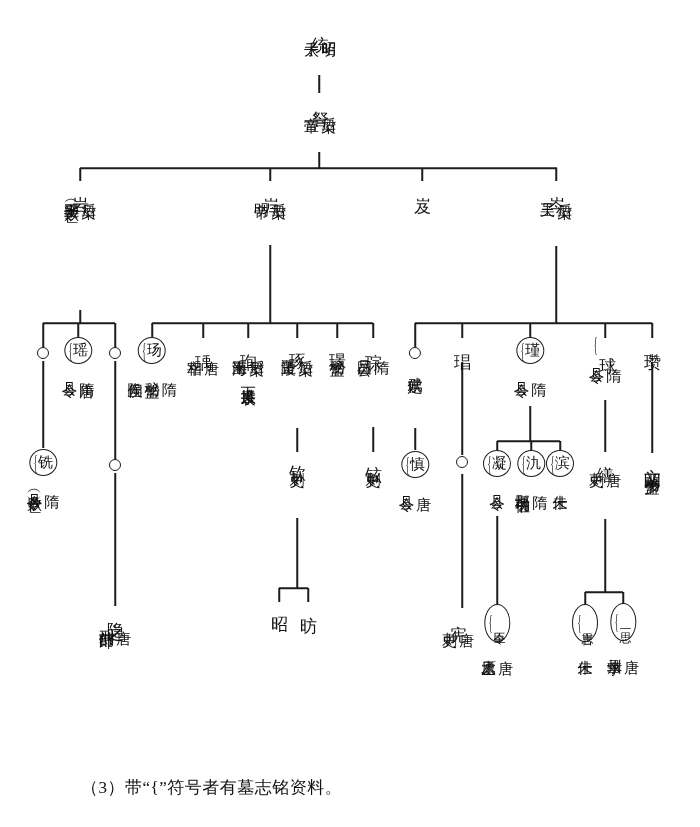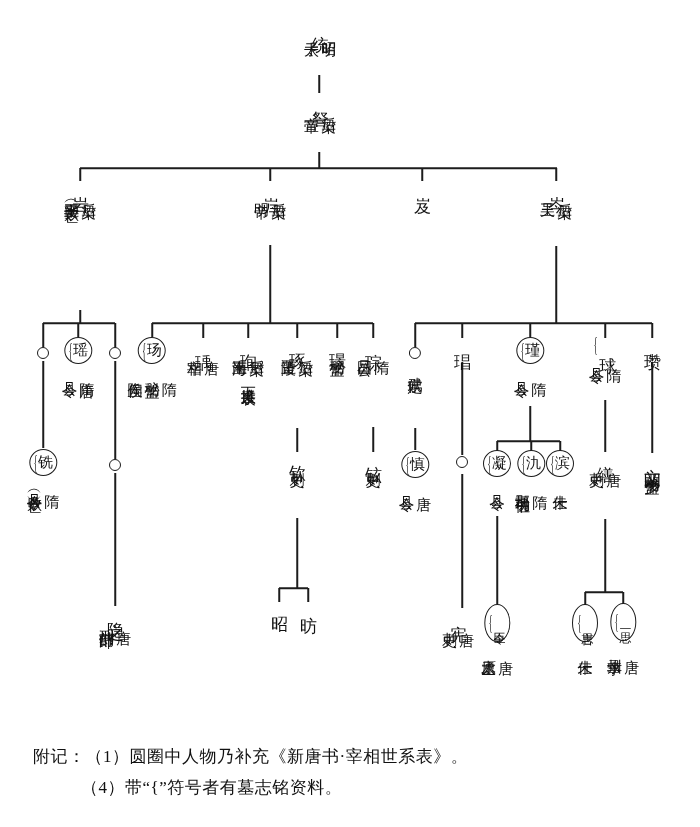--- a/index.html
+++ b/index.html
@@ -359,20 +359,17 @@
     <span class="circ tall">
       <span class="brace">{</span>
       <span class="cnm2">思一</span>
     </span>
     <div class="cols">
       <span class="col">唐</span>
       <span class="col">州录事</span>
     </div>
   </div>
 
-  <div class="fnote" style="left:33px;top:745px">
-    <span>附记：</span><span>（1）圆圈中人物乃补充《新唐书·宰相世系表》。</span>
-  </div>
   <div class="fnote" style="left:81px;top:776px">
-    <span>（4）带“{”符号者有墓志铭资料。</span>
+    <span>（3）带“{”符号者有墓志铭资料。</span>
   </div>
 
 </div>
 
 </body></html>

